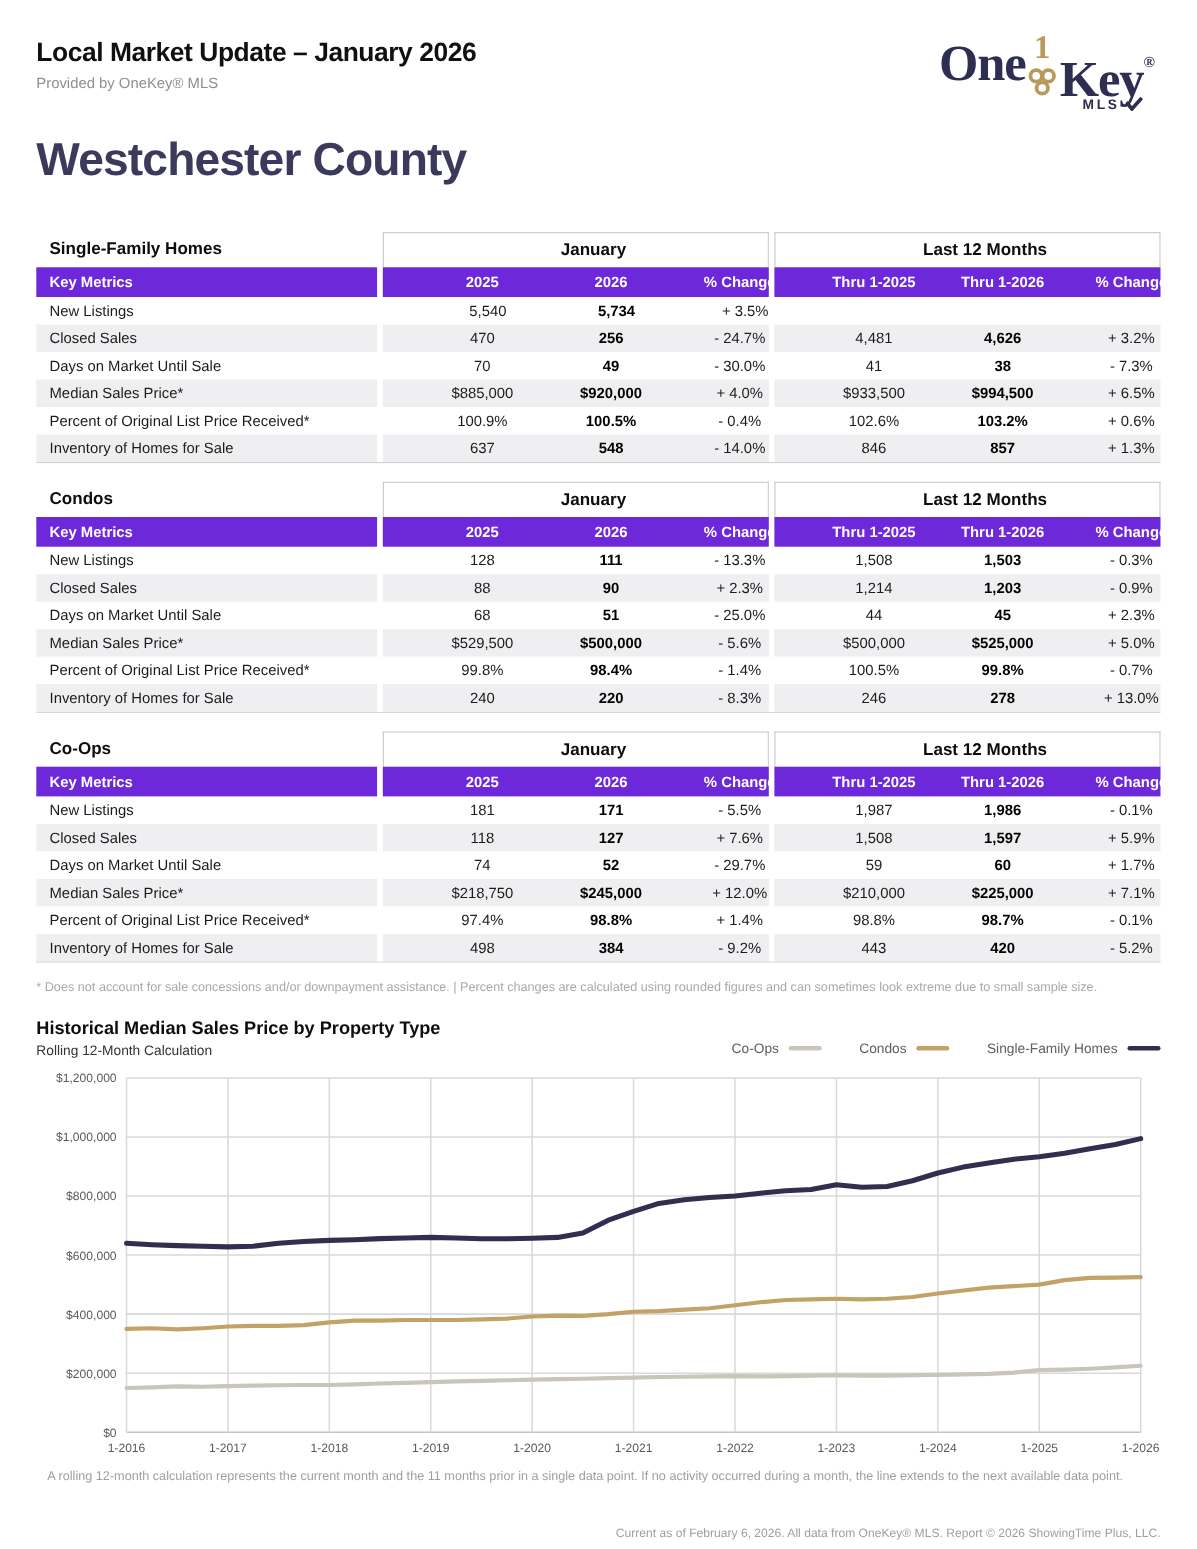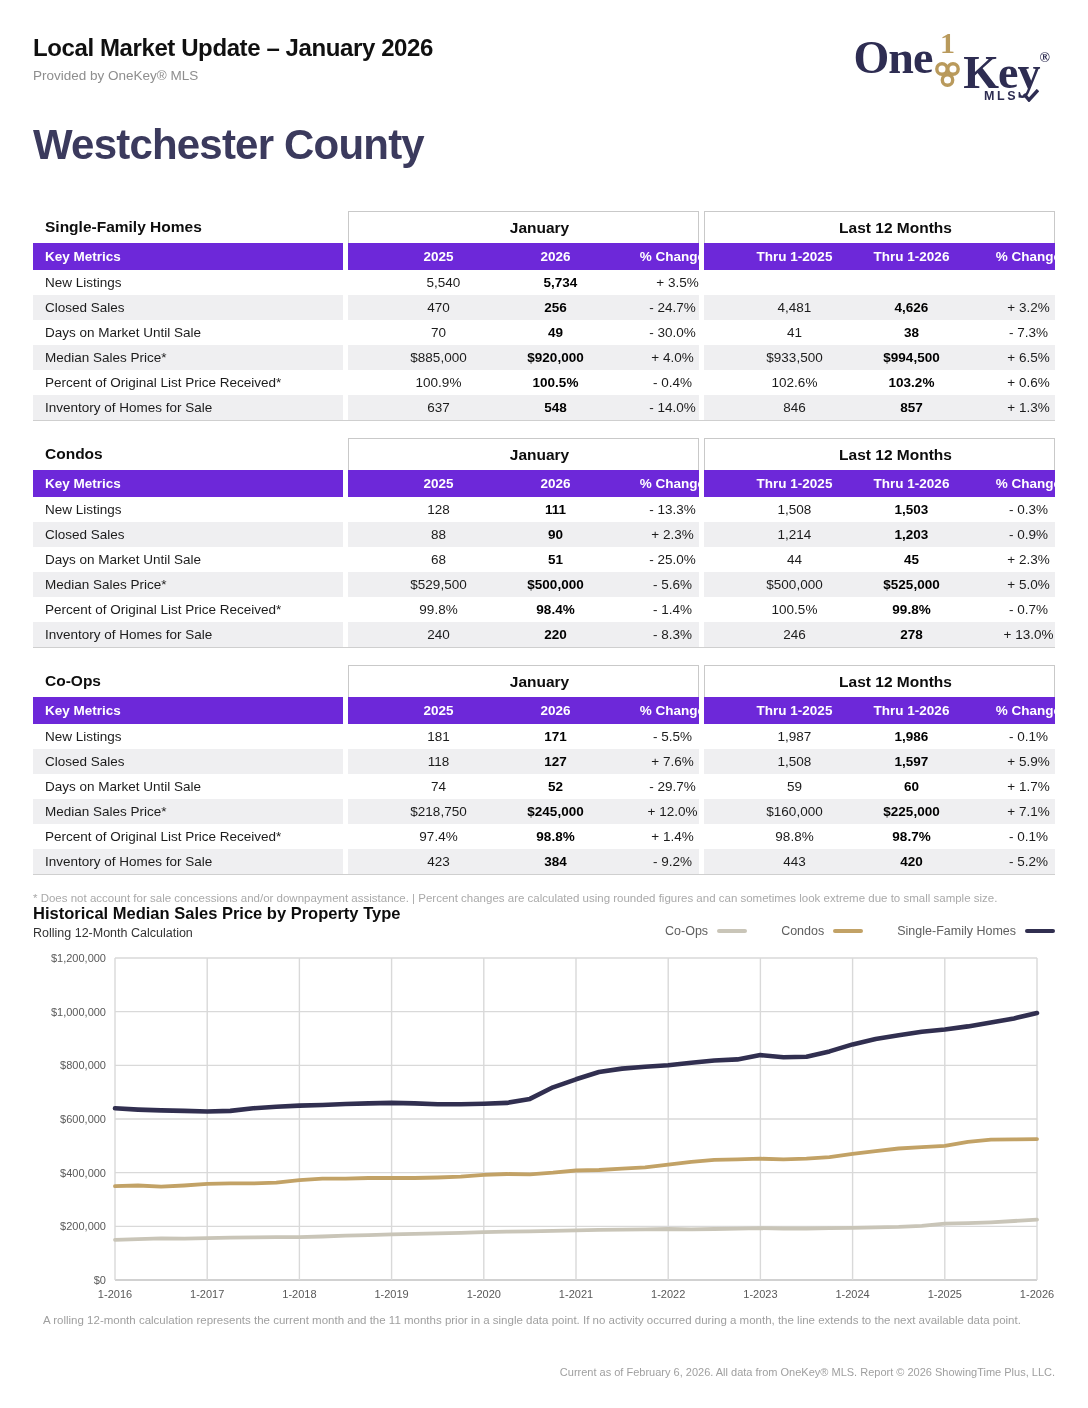--- a/index.html
+++ b/index.html
@@ -40,21 +40,21 @@
   .t-headrow .c-metric, .t-headrow .group { background:#6d28d9; }
 
   .t-body { border-bottom:1.5px solid #cfcfcf; }
   .t-datarow { height:25px; font-size:13.5px; }
   .t-datarow:nth-child(even) .c-metric, .t-datarow:nth-child(even) .group { background:#efeff1; }
   .t-datarow .bold { font-weight:bold; color:#000; }
 
   .table-note { margin-top:9px; font-size:11.5px; color:#a9a9a9; }
 
   
-  .chart-section { }
+  .chart-section { margin-top:22px; }
   .chart-head { display:flex; justify-content:space-between; align-items:flex-end; }
   .chart-title { font-size:16.5px; font-weight:bold; color:#0d0d0d; }
   .chart-subtitle { font-size:12.5px; color:#333; margin-top:3px; }
   .legend { display:flex; gap:34px; align-items:center; padding-bottom:2px; }
   .legend-item { display:flex; align-items:center; gap:9px; font-size:12.5px; color:#5f5f5f; }
   .legend-swatch { width:30px; height:4.5px; border-radius:2px; display:inline-block; }
 
   #price-chart { display:block; margin-top:8px; }
   #price-chart text.tick { font-size:11px; fill:#595959; font-family:"Liberation Sans", sans-serif; }
 
@@ -395,21 +395,21 @@
           <div class="t-row t-datarow">
             <div class="cell c-metric">Median Sales Price*</div>
             <div class="gap"></div>
             <div class="group">
               <div class="cell c-val">$218,750</div>
               <div class="cell c-val bold">$245,000</div>
               <div class="cell c-val">+ 12.0%</div>
             </div>
             <div class="gap"></div>
             <div class="group">
-              <div class="cell c-val">$160,000</div>
+              <div class="cell c-val">$210,000</div>
               <div class="cell c-val bold">$225,000</div>
               <div class="cell c-val">+ 7.1%</div>
             </div>
           </div>
           <div class="t-row t-datarow">
             <div class="cell c-metric">Percent of Original List Price Received*</div>
             <div class="gap"></div>
             <div class="group">
               <div class="cell c-val">97.4%</div>
               <div class="cell c-val bold">98.8%</div>
@@ -419,21 +419,21 @@
             <div class="group">
               <div class="cell c-val">98.8%</div>
               <div class="cell c-val bold">98.7%</div>
               <div class="cell c-val">- 0.1%</div>
             </div>
           </div>
           <div class="t-row t-datarow">
             <div class="cell c-metric">Inventory of Homes for Sale</div>
             <div class="gap"></div>
             <div class="group">
-              <div class="cell c-val">423</div>
+              <div class="cell c-val">498</div>
               <div class="cell c-val bold">384</div>
               <div class="cell c-val">- 9.2%</div>
             </div>
             <div class="gap"></div>
             <div class="group">
               <div class="cell c-val">443</div>
               <div class="cell c-val bold">420</div>
               <div class="cell c-val">- 5.2%</div>
             </div>
           </div>

